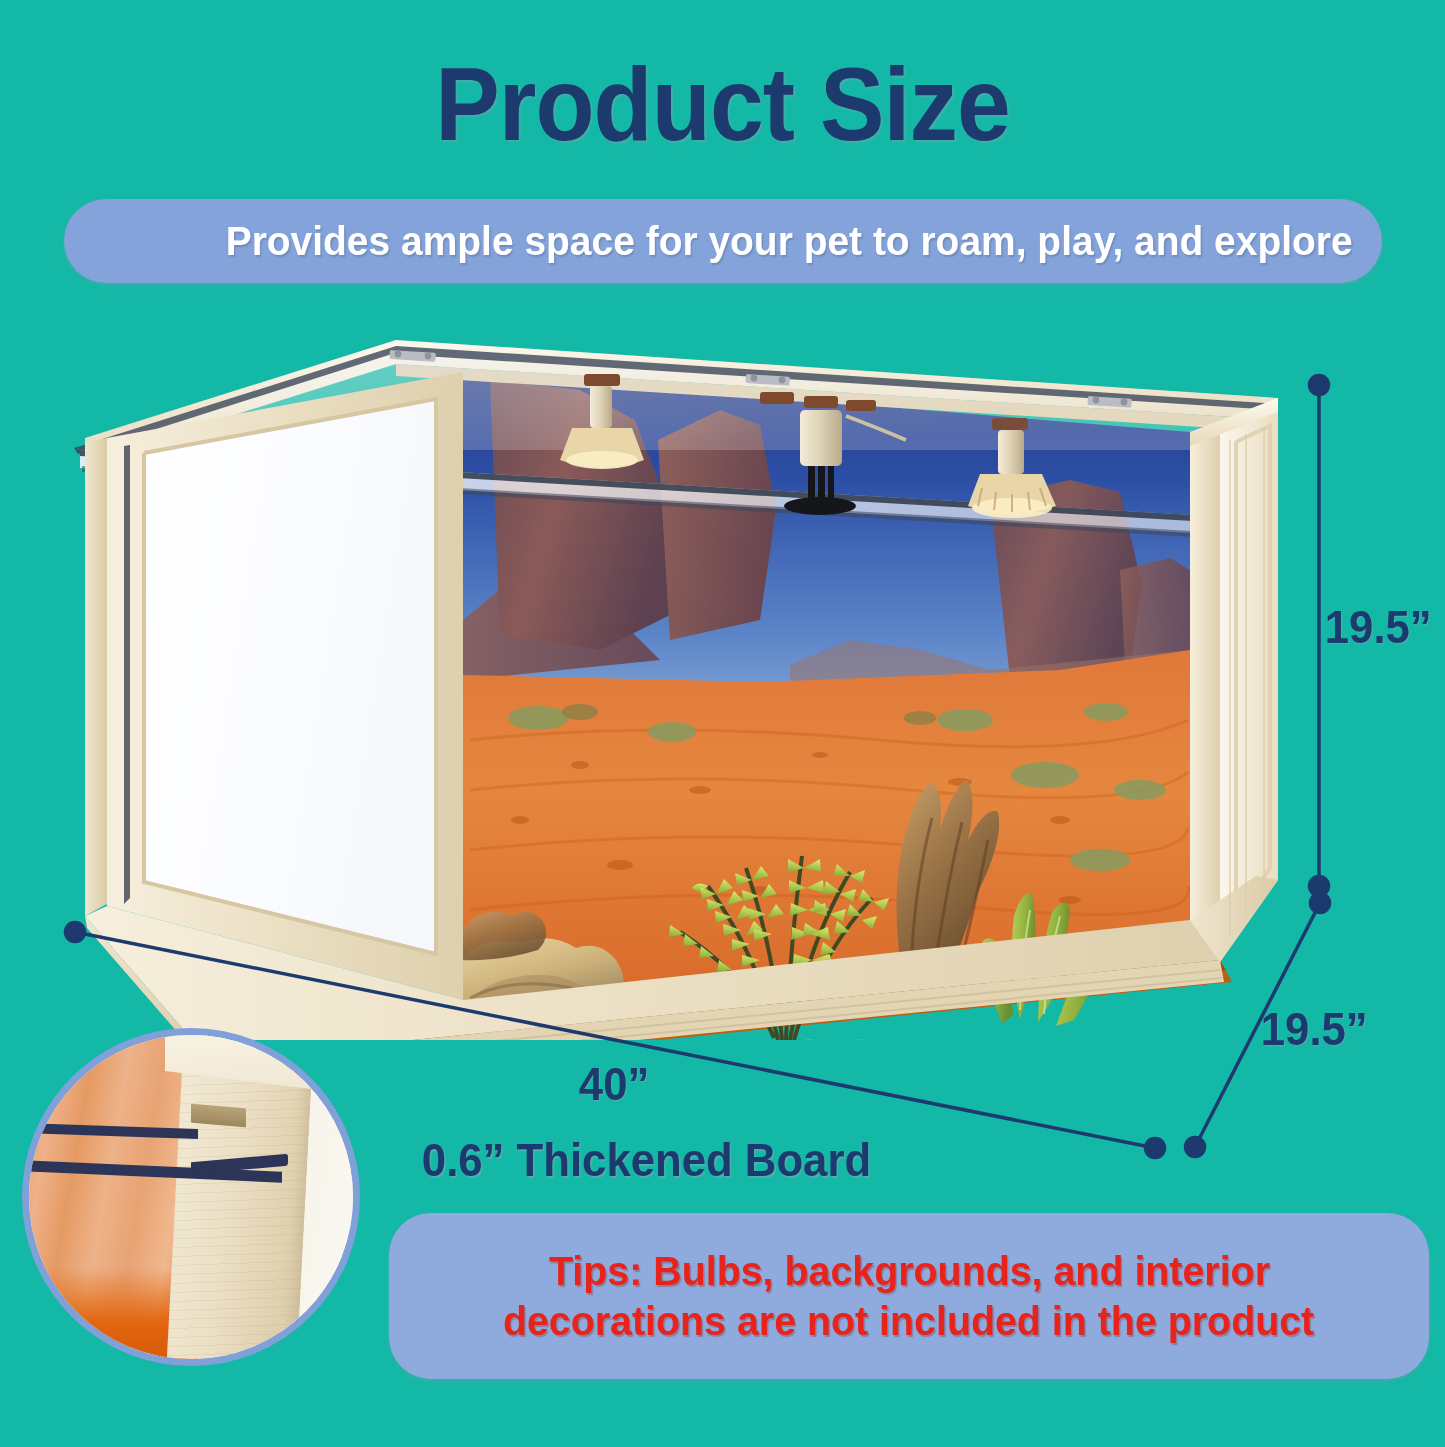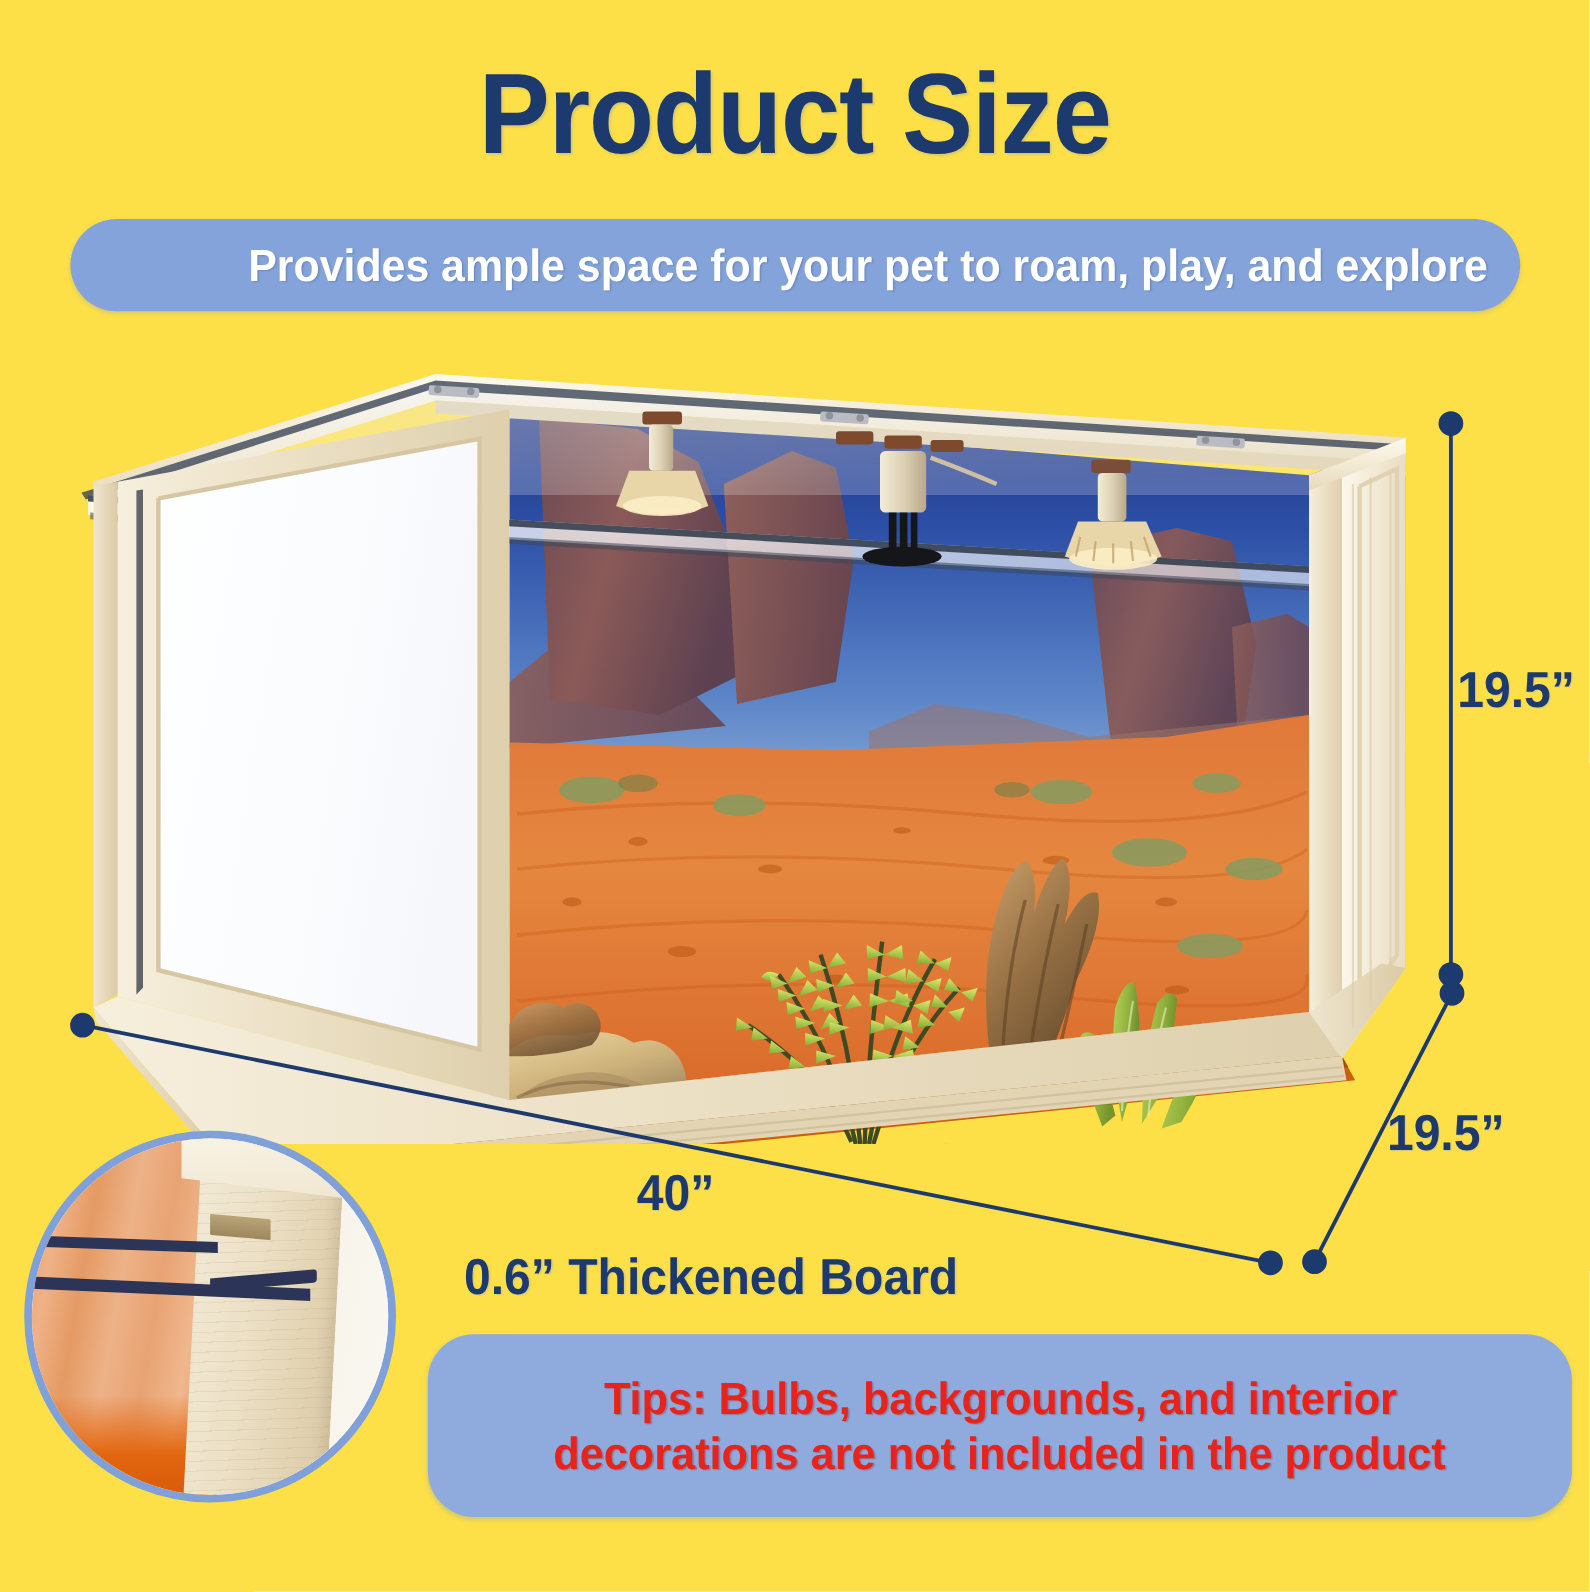--- a/index.html
+++ b/index.html
@@ -5,21 +5,21 @@
 <style>
   * { box-sizing: border-box; margin: 0; padding: 0; }
   html, body {
     width: 1445px; height: 1447px;
     font-family: "Liberation Sans", sans-serif;
     overflow: hidden;
   }
   #page {
     position: relative;
     width: 1445px; height: 1447px;
-    background: #fde047;
+    background: #14b8a6;
   }
 
   
   #page-title {
     position: absolute;
     left: 0; top: 52px;
     width: 1445px;
     text-align: center;
     font-size: 104px;
     line-height: 104px;

